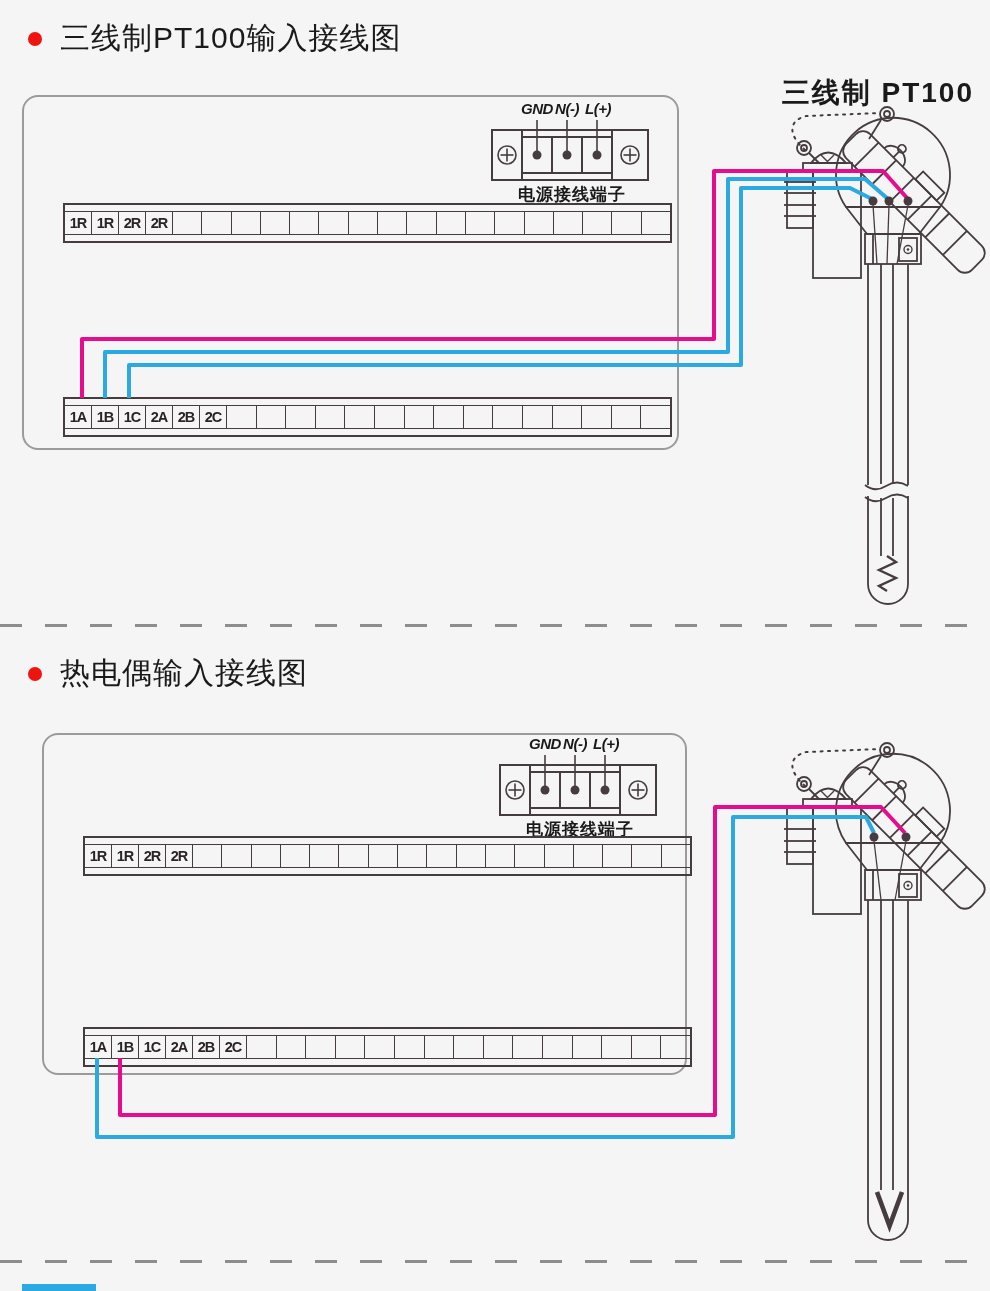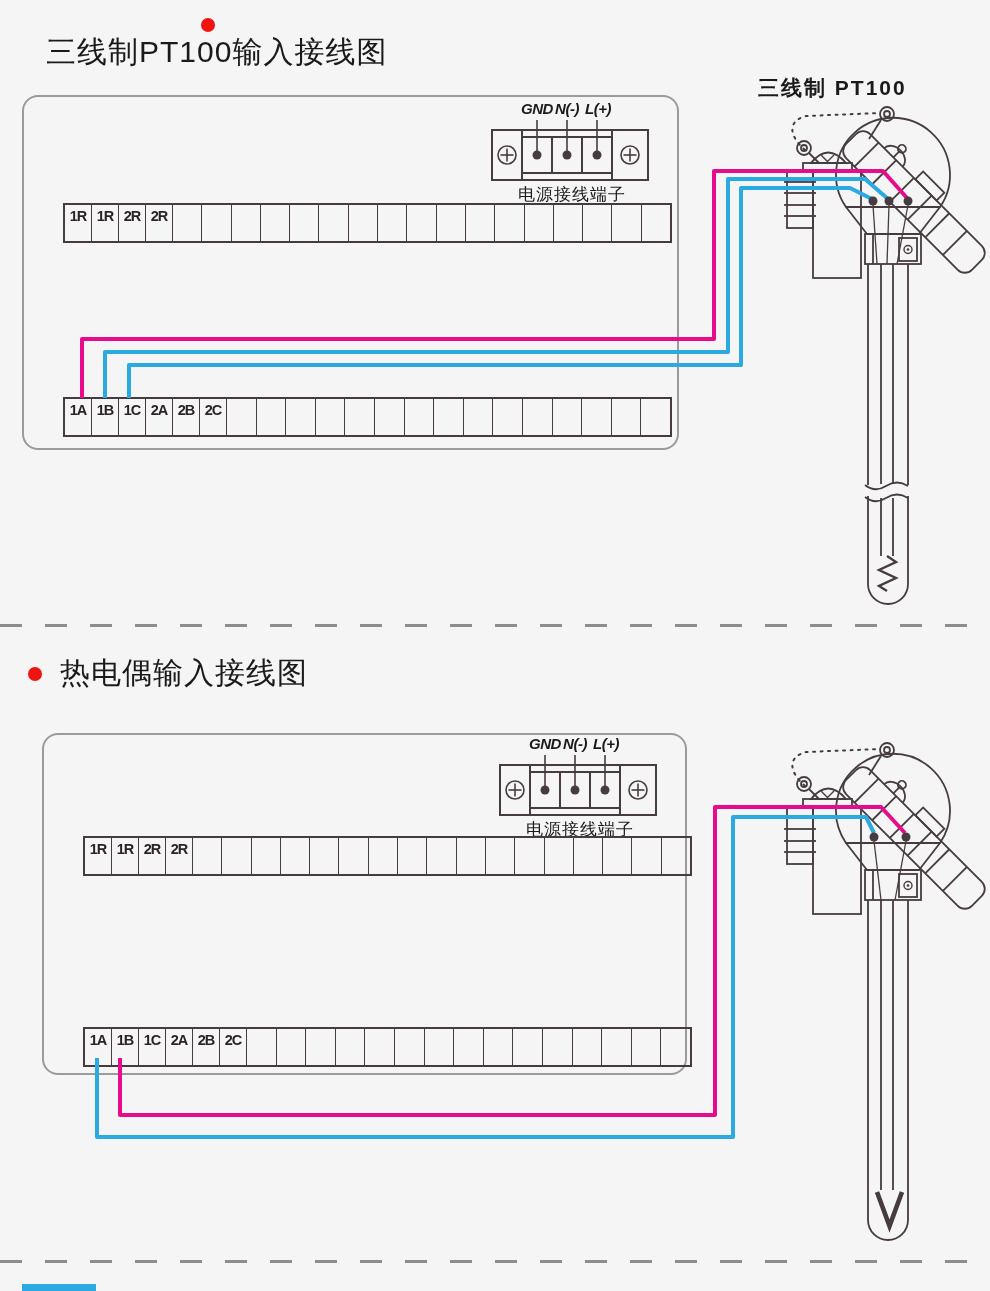--- a/index.html
+++ b/index.html
@@ -9,26 +9,26 @@
     font-family:"Liberation Sans","DejaVu Sans",sans-serif;
     color:#1a1a1a;
   }
   .section-header{position:absolute;display:flex;align-items:center;}
   .bullet{width:14px;height:14px;border-radius:50%;flex:none;}
   .section-title{font-size:30px;letter-spacing:1px;margin-left:18px;white-space:nowrap;}
   .enclosure{
     position:absolute;border:2.5px solid #9b9b9b;border-radius:16px;
     box-sizing:border-box;background:transparent;
   }
-  .sensor-label{position:absolute;font-size:21px;font-weight:bold;letter-spacing:2px;text-align:left;white-space:nowrap;}
+  .sensor-label{position:absolute;font-size:28px;font-weight:bold;letter-spacing:2px;text-align:right;white-space:nowrap;}
   .pwr-label{position:absolute;transform:translateX(-50%);font-size:15px;font-weight:bold;white-space:nowrap;letter-spacing:-0.5px;font-style:italic;}
-  .pwr-caption{position:absolute;transform:translateX(-50%);font-size:17px;font-weight:normal;letter-spacing:1px;white-space:nowrap;}
+  .pwr-caption{position:absolute;transform:translateX(-50%);font-size:17px;font-weight:bold;letter-spacing:1px;white-space:nowrap;}
   .strip{
     position:absolute;height:40px;box-sizing:border-box;
-    border:2px solid #463c3f;display:flex;flex-direction:row;
+    border:2px solid #463c3f;display:flex;flex-direction:column;
   }
   .strip .band{height:6px;flex:none;}
   .strip .band.top{border-bottom:1.5px solid #463c3f;}
   .strip .band.bot{border-top:1.5px solid #463c3f;}
   .strip-cells{flex:1;display:flex;min-height:0;}
   .cell{flex:1;border-right:1.6px solid #463c3f;box-sizing:border-box;}
   .cell:last-child{border-right:none;}
   .cell.labeled{
     flex:none;width:27px;font-weight:bold;font-size:14.5px;line-height:23px;
     text-align:center;letter-spacing:-1px;color:#2b2326;
@@ -38,21 +38,21 @@
     background:repeating-linear-gradient(90deg,#8d8d8d 0 22px,transparent 22px 45px);
   }
   #overlay{position:absolute;left:0;top:0;pointer-events:none;}
   .blue-bar{position:absolute;}
 </style>
 </head>
 <body>
 
 <div class="page">
 
-  <div class="section-header" style="left:28px;top:18px;flex-direction:column;">
+  <div class="section-header" style="left:28px;top:18px;">
     <div class="bullet" style="background: rgb(238, 20, 16);"></div>
     <div class="section-title">三线制PT100输入接线图</div>
   </div>
 
   <div class="enclosure" style="left:22px;top:95px;width:657px;height:355px;"></div>
 
   <span class="pwr-label" style="left:537px;top:100px;">GND</span>
   <span class="pwr-label" style="left:567px;top:100px;">N(-)</span>
   <span class="pwr-label" style="left:598px;top:100px;">L(+)</span>
   <span class="pwr-caption" style="left:572px;top:183px;">电源接线端子</span>

